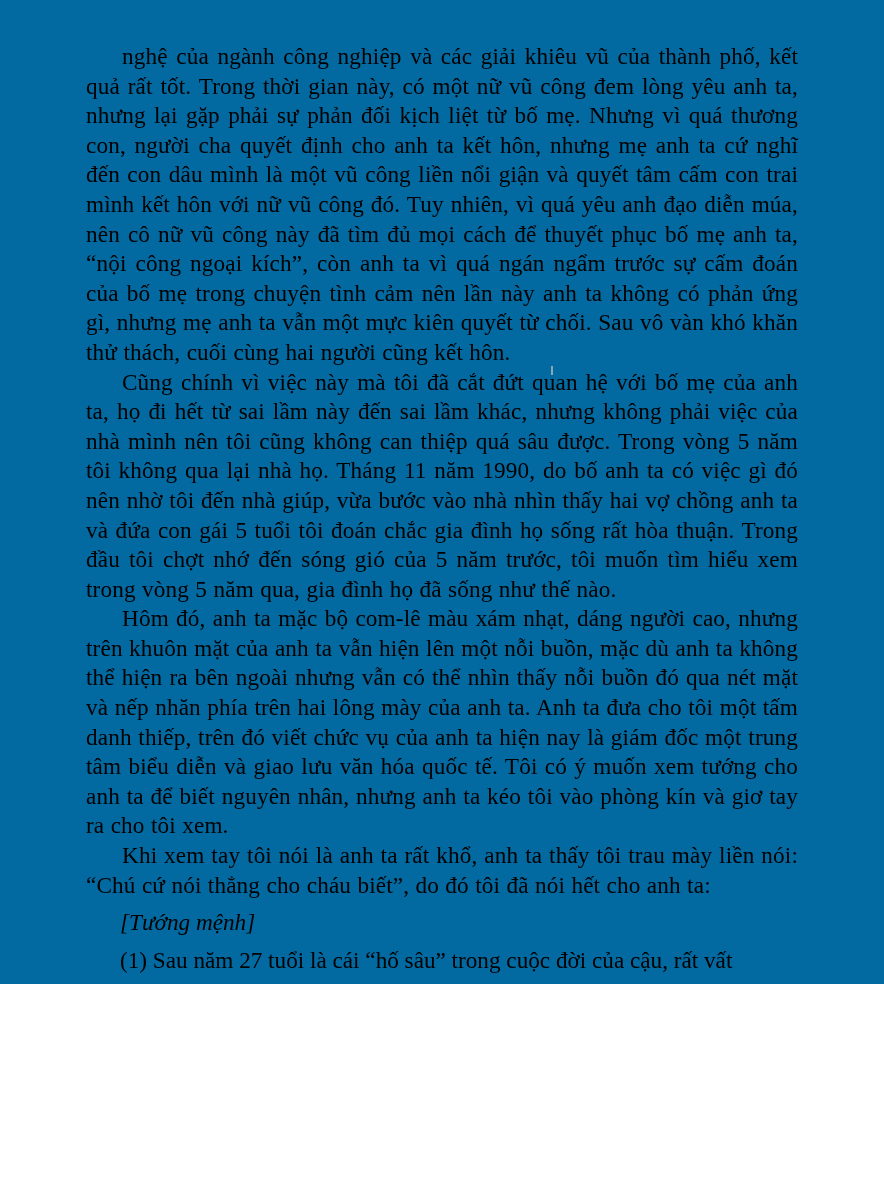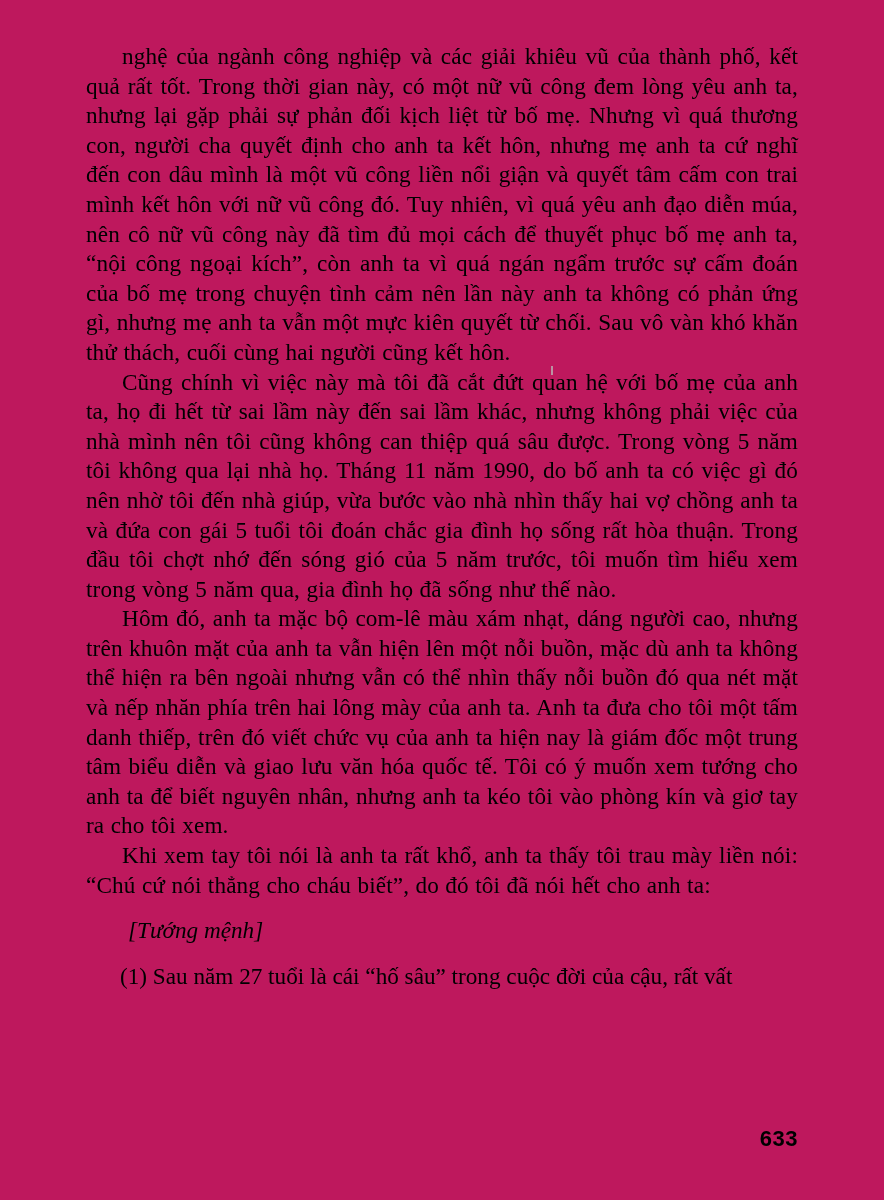--- a/index.html
+++ b/index.html
@@ -3,22 +3,22 @@
 <meta charset="utf-8">
 <style>
   html, body {
     margin: 0;
     padding: 0;
     background: #ffffff;
   }
   .page {
     position: relative;
     width: 884px;
-    height: 1200px;
-    background: #be185d;
+    height: 984px;
+    background: #0369a1;
     overflow: hidden;
     font-family: "Liberation Serif", "DejaVu Serif", serif;
     color: #000000;
     box-sizing: border-box;
   }
   .text-column {
     position: absolute;
     left: 86px;
     top: 42px;
     width: 712px;
@@ -28,21 +28,21 @@
     text-align: justify;
     text-justify: inter-word;
     font-size: 23.2px;
     line-height: 29.6px;
     text-indent: 36px;
     letter-spacing: 0.15px;
     word-spacing: 0.4px;
     -webkit-font-smoothing: none;
   }
   .section-label {
-    margin: 16px;
+    margin: 8px;
     font-size: 23.2px;
     line-height: 29.6px;
     text-indent: 26px;
     font-style: italic;
     text-align: left;
   }
   .numbered-line {
     margin: 8px;
     font-size: 23.2px;
     line-height: 29.6px;

